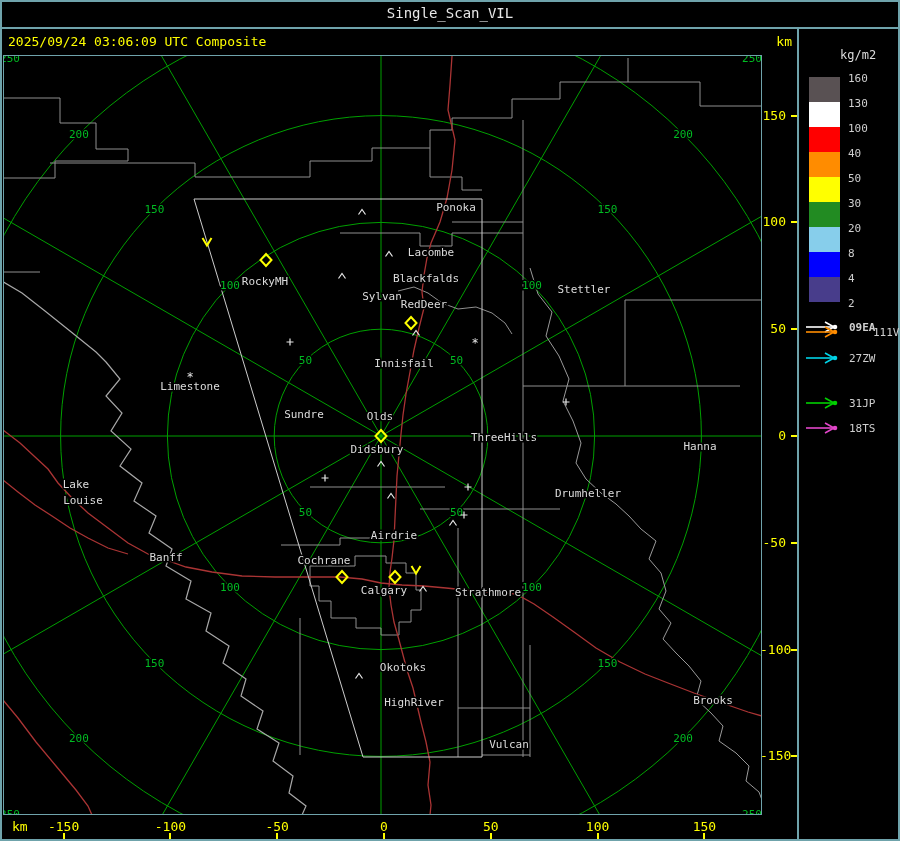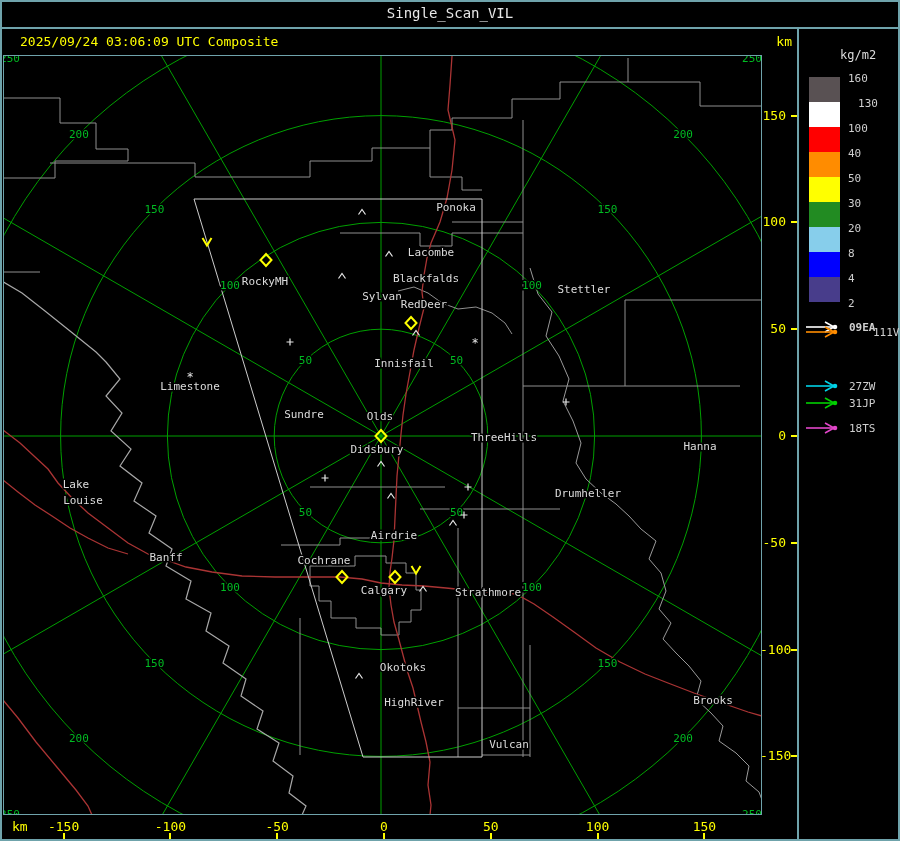--- a/index.html
+++ b/index.html
@@ -1,21 +1,21 @@
 <!DOCTYPE html>
 <html><head>
 <meta charset="utf-8">
 <style>
   html,body{margin:0;padding:0;background:#000;}
   #app{position:relative;width:900px;height:841px;background:#000;overflow:hidden;
        font-family:"DejaVu Sans Mono","Liberation Mono",monospace;}
   .teal{position:absolute;background:#6fa3ab;}
   #title-bar{position:absolute;left:0;top:2;width:900px;height:25px;display:flex;
              align-items:center;justify-content:center;color:#e8e8e8;font-size:14px;}
-  #timestamp{position:absolute;left:20px;top:34px;color:#ffff00;font-size:13px;}
+  #timestamp{position:absolute;left:8px;top:34px;color:#ffff00;font-size:13px;}
   #header-km{position:absolute;left:766px;top:34px;width:26px;text-align:right;color:#ffff00;font-size:13px;}
   #map-svg{position:absolute;left:3px;top:55px;}
   .ytick-label{position:absolute;width:26px;text-align:right;color:#ffff00;font-size:13px;}
   .ytick-mark{position:absolute;left:791px;width:6px;height:2px;background:#ffff00;}
   .xtick-label{position:absolute;width:40px;text-align:center;color:#ffff00;font-size:13px;}
   .xtick-mark{position:absolute;width:2px;height:6px;background:#ffff00;}
   #bottom-km{position:absolute;left:12px;top:819px;color:#ffff00;font-size:13px;}
   #legend-title{position:absolute;left:840px;top:48px;color:#dcdcdc;font-size:12px;}
   .swatch{position:absolute;left:809px;width:31px;height:25px;}
   .scale-label{position:absolute;left:848px;width:40px;color:#cfcfcf;font-size:11px;}
@@ -198,21 +198,21 @@
         <div class="swatch" style="top: 77px; background: rgb(89, 81, 83);"></div>
         <div class="swatch" style="top: 102px; background: rgb(255, 255, 255);"></div>
         <div class="swatch" style="top: 127px; background: rgb(255, 0, 0);"></div>
         <div class="swatch" style="top: 152px; background: rgb(255, 140, 0);"></div>
         <div class="swatch" style="top: 177px; background: rgb(255, 255, 0);"></div>
         <div class="swatch" style="top: 202px; background: rgb(34, 139, 34);"></div>
         <div class="swatch" style="top: 227px; background: rgb(135, 206, 235);"></div>
         <div class="swatch" style="top: 252px; background: rgb(0, 0, 255);"></div>
         <div class="swatch" style="top: 277px; background: rgb(72, 61, 139);"></div>
         <div class="scale-label" style="top: 72px;">160</div>
-        <div class="scale-label" style="top: 97px; text-align: center;">130</div>
+        <div class="scale-label" style="top: 97px;">130</div>
         <div class="scale-label" style="top: 122px;">100</div>
         <div class="scale-label" style="top: 147px;">40</div>
         <div class="scale-label" style="top: 172px;">50</div>
         <div class="scale-label" style="top: 197px;">30</div>
         <div class="scale-label" style="top: 222px;">20</div>
         <div class="scale-label" style="top: 247px;">8</div>
         <div class="scale-label" style="top: 272px;">4</div>
         <div class="scale-label" style="top: 297px;">2</div>
       </div>
     <div id="track-rows">
@@ -225,21 +225,21 @@
           <span class="track-label">09EA</span>
         </div>
         <div class="track-row" style="top: 325px; gap: 24px;">
           <svg width="36" height="14">
             <line x1="1" y1="7" x2="29" y2="7" stroke="#ff8c00" stroke-width="1.6"></line>
             <path d="M20 2 L29 7 L20 12" fill="none" stroke="#ff8c00" stroke-width="1.6"></path>
             <circle cx="30" cy="7" r="2.3" fill="#ff8c00"></circle>
           </svg>
           <span class="track-label">111V</span>
         </div>
-        <div class="track-row" style="top: 379px;">
+        <div class="track-row" style="top: 351px;">
           <svg width="36" height="14">
             <line x1="1" y1="7" x2="29" y2="7" stroke="#00d2e6" stroke-width="1.6"></line>
             <path d="M20 2 L29 7 L20 12" fill="none" stroke="#00d2e6" stroke-width="1.6"></path>
             <circle cx="30" cy="7" r="2.3" fill="#00d2e6"></circle>
           </svg>
           <span class="track-label">27ZW</span>
         </div>
         <div class="track-row" style="top: 396px;">
           <svg width="36" height="14">
             <line x1="1" y1="7" x2="29" y2="7" stroke="#00d000" stroke-width="1.6"></line>

